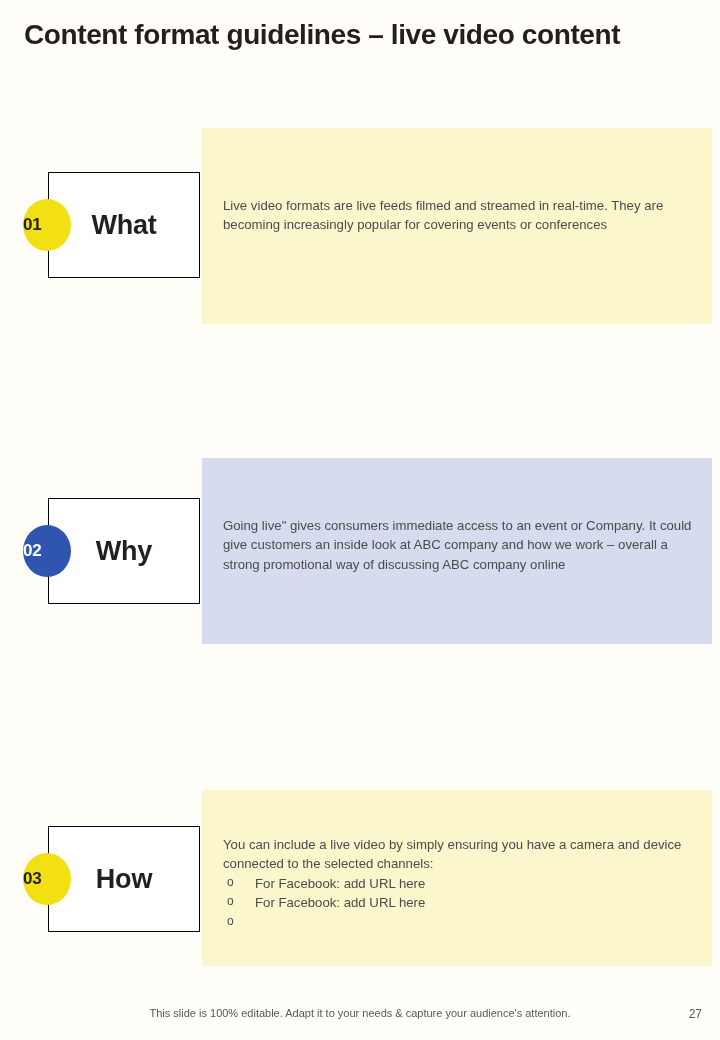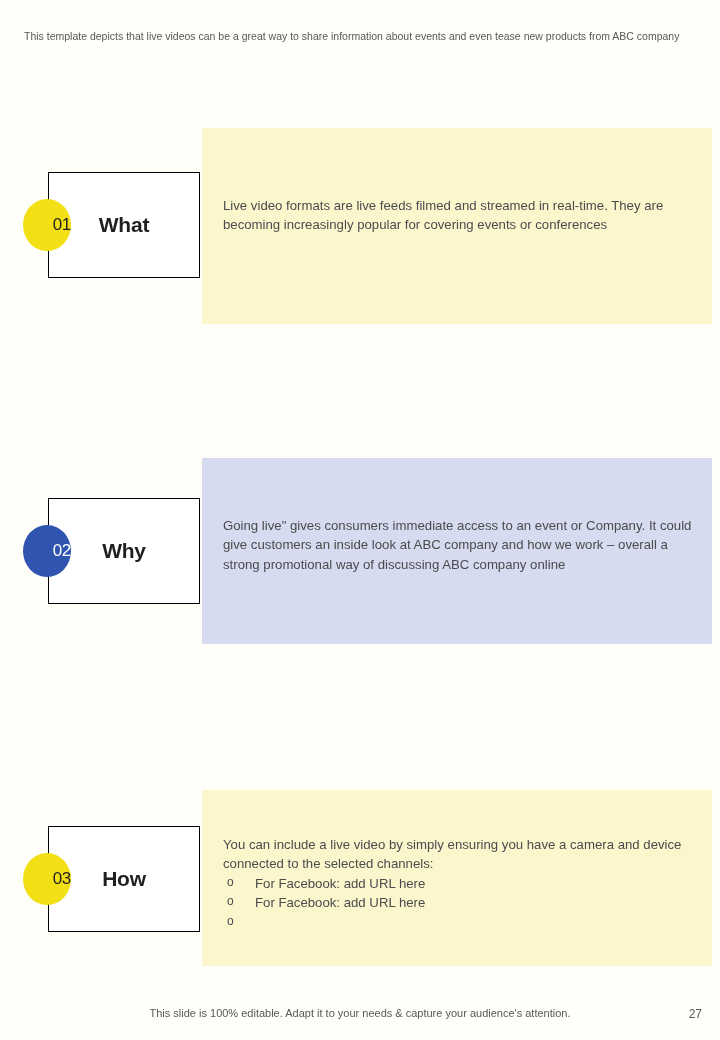--- a/index.html
+++ b/index.html
@@ -108,36 +108,36 @@
     box-sizing: border-box;
     display: flex;
     align-items: center;
     justify-content: center;
   }
   .row-1 .label-box { top: 44px;  height: 106px; }
   .row-2 .label-box { top: 40px;  height: 106px; }
   .row-3 .label-box { top: 36px;  height: 106px; }
 
   .label-text {
-    font-size: 21px;
+    font-size: 27px;
     font-weight: bold;
     color: #231f20;
     letter-spacing: -0.2px;
   }
 
   .badge {
     position: absolute;
     width: 48px;
     height: 52px;
     border-radius: 50%;
     display: flex;
     align-items: center;
-    justify-content: flex-end;
+    justify-content: flex-start;
     font-size: 17px;
-    font-weight: normal;
+    font-weight: bold;
     letter-spacing: -0.3px;
   }
   .badge-yellow { background: #f2e014; color: #231f20; }
   .badge-blue   { background: #2f55b0; color: #ffffff; }
 
   .row-1 .badge { left: 23px; top: 71px; }
   .row-2 .badge { left: 23px; top: 67px; }
   .row-3 .badge { left: 23px; top: 63px; }
 
   
@@ -164,21 +164,21 @@
     font-size: 12px;
     color: #58585a;
   }
 </style>
 </head>
 <body>
 
 <div class="slide">
 
   <div class="header">
-    <p class="slide-subtitle">This template depicts that live videos can be a great way to share information about events and even tease new products from ABC company</p>
+    <h1 class="slide-title">Content format guidelines – live video content</h1>
   </div>
 
   <div class="row row-1">
     <div class="panel panel-yellow">
       <div class="panel-body">
         <p>Live video formats are live feeds filmed and streamed in real-time. They are becoming increasingly popular for covering events or conferences</p>
       </div>
     </div>
     <div class="label-box">
       <span class="label-text">What</span>

